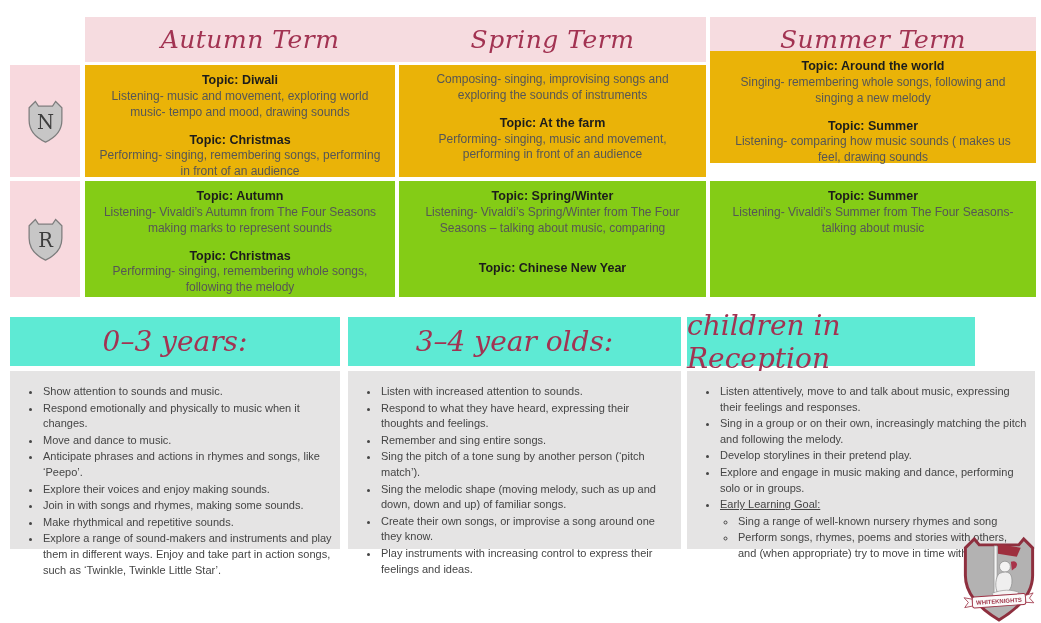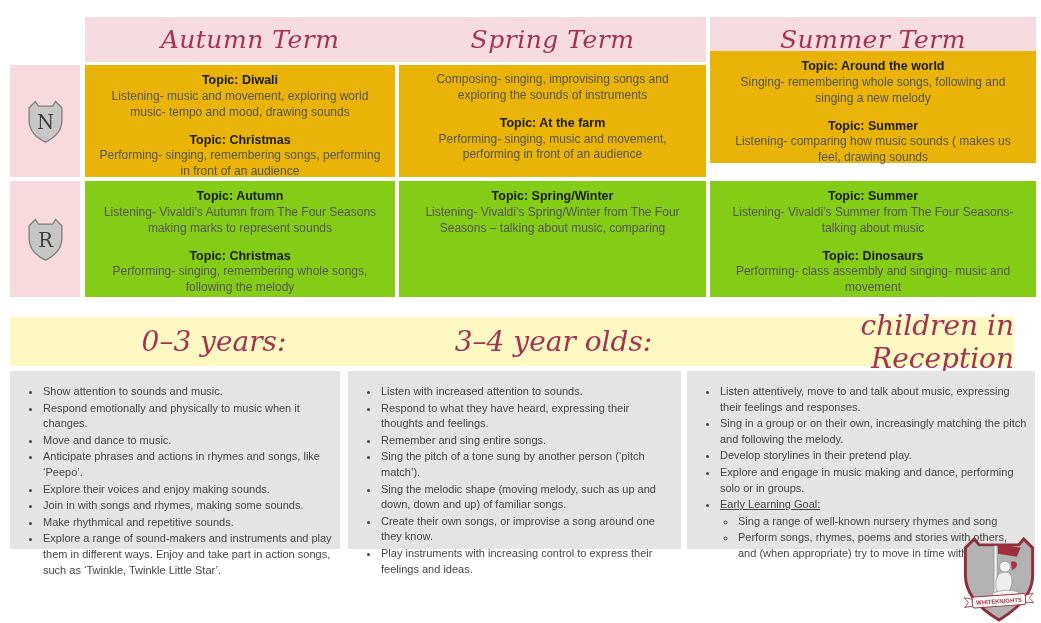--- a/index.html
+++ b/index.html
@@ -10,22 +10,22 @@
                display:flex;align-items:center;justify-content:center;font-size:25px;letter-spacing:.5px;}
   .label-cell{position:absolute;left:10px;width:70px;background:#f8d9de;
               display:flex;align-items:center;justify-content:center;}
   .topic-cell{position:absolute;box-sizing:border-box;display:flex;flex-direction:column;
               align-items:center;text-align:center;padding-top:7px;}
   .row-light{background:#eab308;align-items:center;}
   .row-dark{background:#84cc16;}
   .topic-block{margin-bottom:11px;}
   .topic-title{font-weight:bold;font-size:12.5px;color:#1c1c1c;line-height:1.35;}
   .topic-desc{font-size:12px;color:#565656;line-height:1.32;padding:0 13px;}
-  .age-header{position:absolute;top:317px;height:49px;background:#fef9c3;
-              display:flex;align-items:center;justify-content:center;font-size:28px;padding-left:39px;}
+  .age-header{position:absolute;top:317px;height:49px;background:#5eead4;
+              display:flex;align-items:center;justify-content:center;font-size:28px;}
   .age-body{position:absolute;top:371px;height:178px;background:#e5e4e4;
             box-sizing:border-box;padding:13px 8px 0 16px;}
   .age-body ul{margin:0;padding-left:15px;font-size:11px;color:#454545;line-height:1.42;}
   .age-body li{padding-left:2px;margin-bottom:1px;}
   .age-body li::marker{font-size:8.5px;color:#454545;}
   .age-body ul ul{padding-left:16px;margin-top:1px;font-size:11px;}
   .u{text-decoration:underline;}
   .crest{position:absolute;left:959px;top:534px;width:80px;height:89px;}
 </style>
 </head>
@@ -88,30 +88,27 @@
           <div class="topic-title">Topic: Christmas</div>
           <div class="topic-desc">Performing- singing, remembering whole songs, following the melody</div>
         </div>
       </div>
       <div class="topic-cell row-dark" style="left: 399px; width: 307px; top: 181px; height: 116px; gap: 12px;">
         <div class="topic-block">
           <div class="topic-title">Topic: Spring/Winter</div>
           <div class="topic-desc">Listening- Vivaldi’s Spring/Winter from The Four Seasons – talking about music, comparing</div>
         </div>
         <div class="topic-block">
+          <div class="topic-title">Topic: Chinese New Year</div>
         </div>
       </div>
       <div class="topic-cell row-dark" style="left: 710px; width: 326px; top: 181px; height: 116px;">
         <div class="topic-block">
           <div class="topic-title">Topic: Summer</div>
           <div class="topic-desc">Listening- Vivaldi’s Summer from The Four Seasons- talking about music</div>
-        </div>
-        <div class="topic-block">
-          <div class="topic-title">Topic: Dinosaurs</div>
-          <div class="topic-desc">Performing- class assembly and singing- music and movement</div>
         </div>
       </div>
     </div>
   <div id="age-bands">
       <div class="age-header serif-head" style="left: 10px; width: 330px;">0–3 years:</div>
       <div class="age-body" style="left: 10px; width: 330px;">
         <ul>
           <li>Show attention to sounds and music.</li>
           <li>Respond emotionally and physically to music when it changes.</li>
           <li>Move and dance to music.</li>
@@ -127,21 +124,21 @@
         <ul>
           <li>Listen with increased attention to sounds.</li>
           <li>Respond to what they have heard, expressing their thoughts and feelings.</li>
           <li>Remember and sing entire songs.</li>
           <li>Sing the pitch of a tone sung by another person (‘pitch match’).</li>
           <li>Sing the melodic shape (moving melody, such as up and down, down and up) of familiar songs.</li>
           <li>Create their own songs, or improvise a song around one they know.</li>
           <li>Play instruments with increasing control to express their feelings and ideas.</li>
         </ul>
       </div>
-      <div class="age-header serif-head" style="left: 687px; width: 288px; text-align: right;">children in Reception</div>
+      <div class="age-header serif-head" style="left: 687px; width: 288px;">children in Reception</div>
       <div class="age-body" style="left: 687px; width: 348px;">
         <ul>
           <li>Listen attentively, move to and talk about music, expressing their feelings and responses.</li>
           <li>Sing in a group or on their own, increasingly matching the pitch and following the melody.</li>
           <li>Develop storylines in their pretend play.</li>
           <li>Explore and engage in music making and dance, performing solo or in groups.</li>
           <li><span class="u">Early Learning Goal:</span><ul>
               <li>Sing a range of well-known nursery rhymes and song</li>
               <li>Perform songs, rhymes, poems and stories with others, and (when appropriate) try to move in time with music</li>
             </ul></li>

